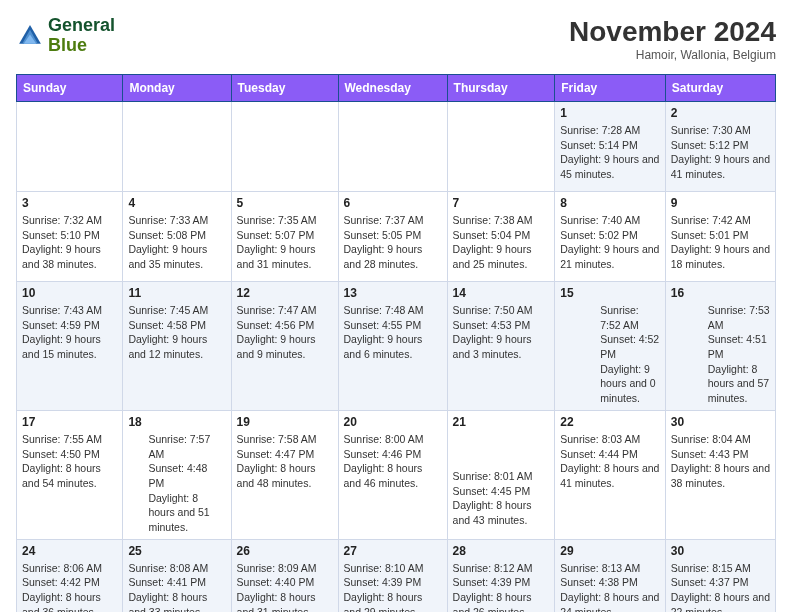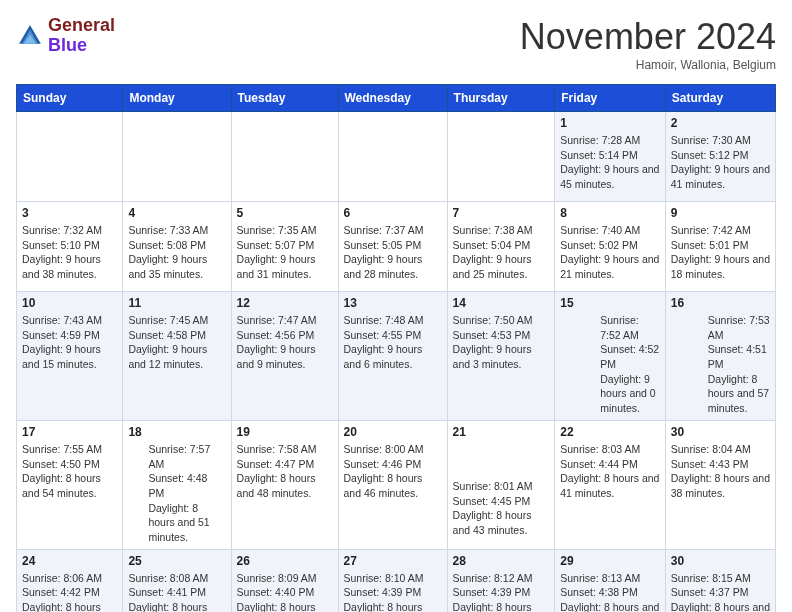--- a/index.html
+++ b/index.html
@@ -19,45 +19,45 @@
     .logo {
       display: flex;
       align-items: center;
       gap: 4px;
     }
     .logo-text {
       font-size: 18px;
       font-weight: bold;
       line-height: 1.1;
     }
-    .logo-general { color: #7f1d1d; margin-top: 9px; }
-    .logo-blue { color: #6d28d9; margin-top: 16px; }
+    .logo-general { color: #14532d; margin-top: 9px; }
+    .logo-blue { color: #4d7c0f; margin-top: 16px; }
     .logo-icon {
       width: 28px;
       height: 28px;
     }
     .title-area {
       text-align: right;
     }
     .month-title {
-      font-size: 36px;
-      font-weight: normal;
+      font-size: 28px;
+      font-weight: bold;
       color: #333;
     }
     .location-title {
       font-size: 12px;
       color: #555;
     }
     table {
       width: 100%;
       border-collapse: collapse;
       font-size: 11px;
     }
     thead tr {
-      background-color: #1d4ed8;
+      background-color: #8b5cf6;
       color: #fff;
     }
     thead th {
       padding: 6px 6px;
       text-align: left;
       font-weight: bold;
       font-size: 12px;
       border: 1px solid #1a4f90;
     }
     tbody tr {

